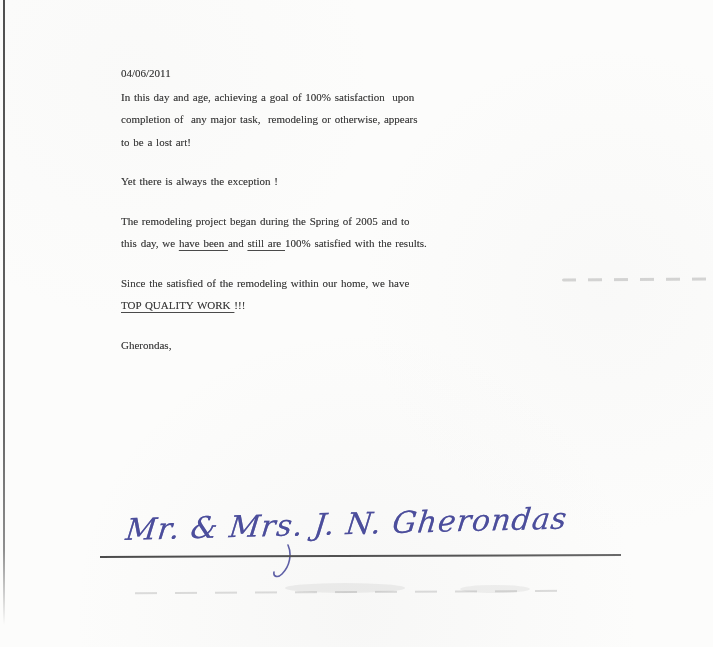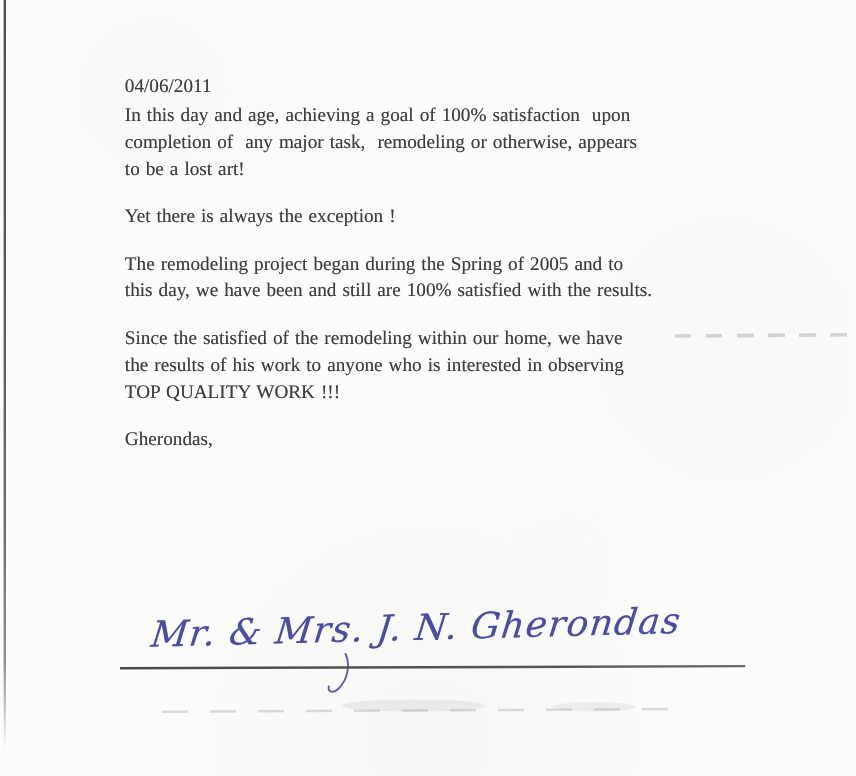--- a/index.html
+++ b/index.html
@@ -24,35 +24,36 @@
     position: absolute;
     left: 3px;
     top: 0;
     width: 2px;
     height: 625px;
     background: linear-gradient(to bottom,
       #4f4f4f 0%, #5c5c5c 40%, #6a6a6a 70%, #8f8f8f 88%, rgba(150,150,150,0) 100%);
   }
   .letter {
     position: absolute;
-    left: 104px;
+    left: 121px;
     top: 62px;
     width: 525px;
     color: #3d3d3d;
-    font-size: 16px;
+    font-size: 11px;
     line-height: 22.5px;
     word-spacing: 1px;
     text-shadow: 0 0 0.5px rgba(64,64,64,0.55);
   }
   .para { margin: 1px 0 17px 0; }
   .line {
     margin: 0;
     white-space: pre;
   }
   .u {
+    text-decoration: underline;
     text-decoration-thickness: 1.3px;
     text-underline-offset: 2.5px;
     text-decoration-color: #4a4a4a;
   }
   
   .signature {
     position: absolute;
     left: 124px;
     top: 512px;
     color: #4c4e9c;
@@ -129,21 +130,20 @@
     </div>
 
 
     <div class="para">
       <p class="line">The remodeling project began during the Spring of 2005 and to</p>
       <p class="line"><span>this day, we </span><span class="u">have been </span><span>and </span><span class="u">still are </span><span>100% satisfied with the results.</span></p>
     </div>
 
     <div class="para">
       <p class="line">Since the satisfied of the remodeling within our home, we have</p>
-      <p class="line">the results of his work to anyone who is interested in observing</p>
       <p class="line"><span class="u">TOP QUALITY WORK </span><span>!!!</span></p>
     </div>
 
     <p class="line">Gherondas,</p>
 
   </div>
 
   <div class="signature">Mr. &amp; Mrs. J. N. Gherondas</div>
 
   <svg class="sig-tail" viewBox="0 0 24 36" aria-hidden="true">

